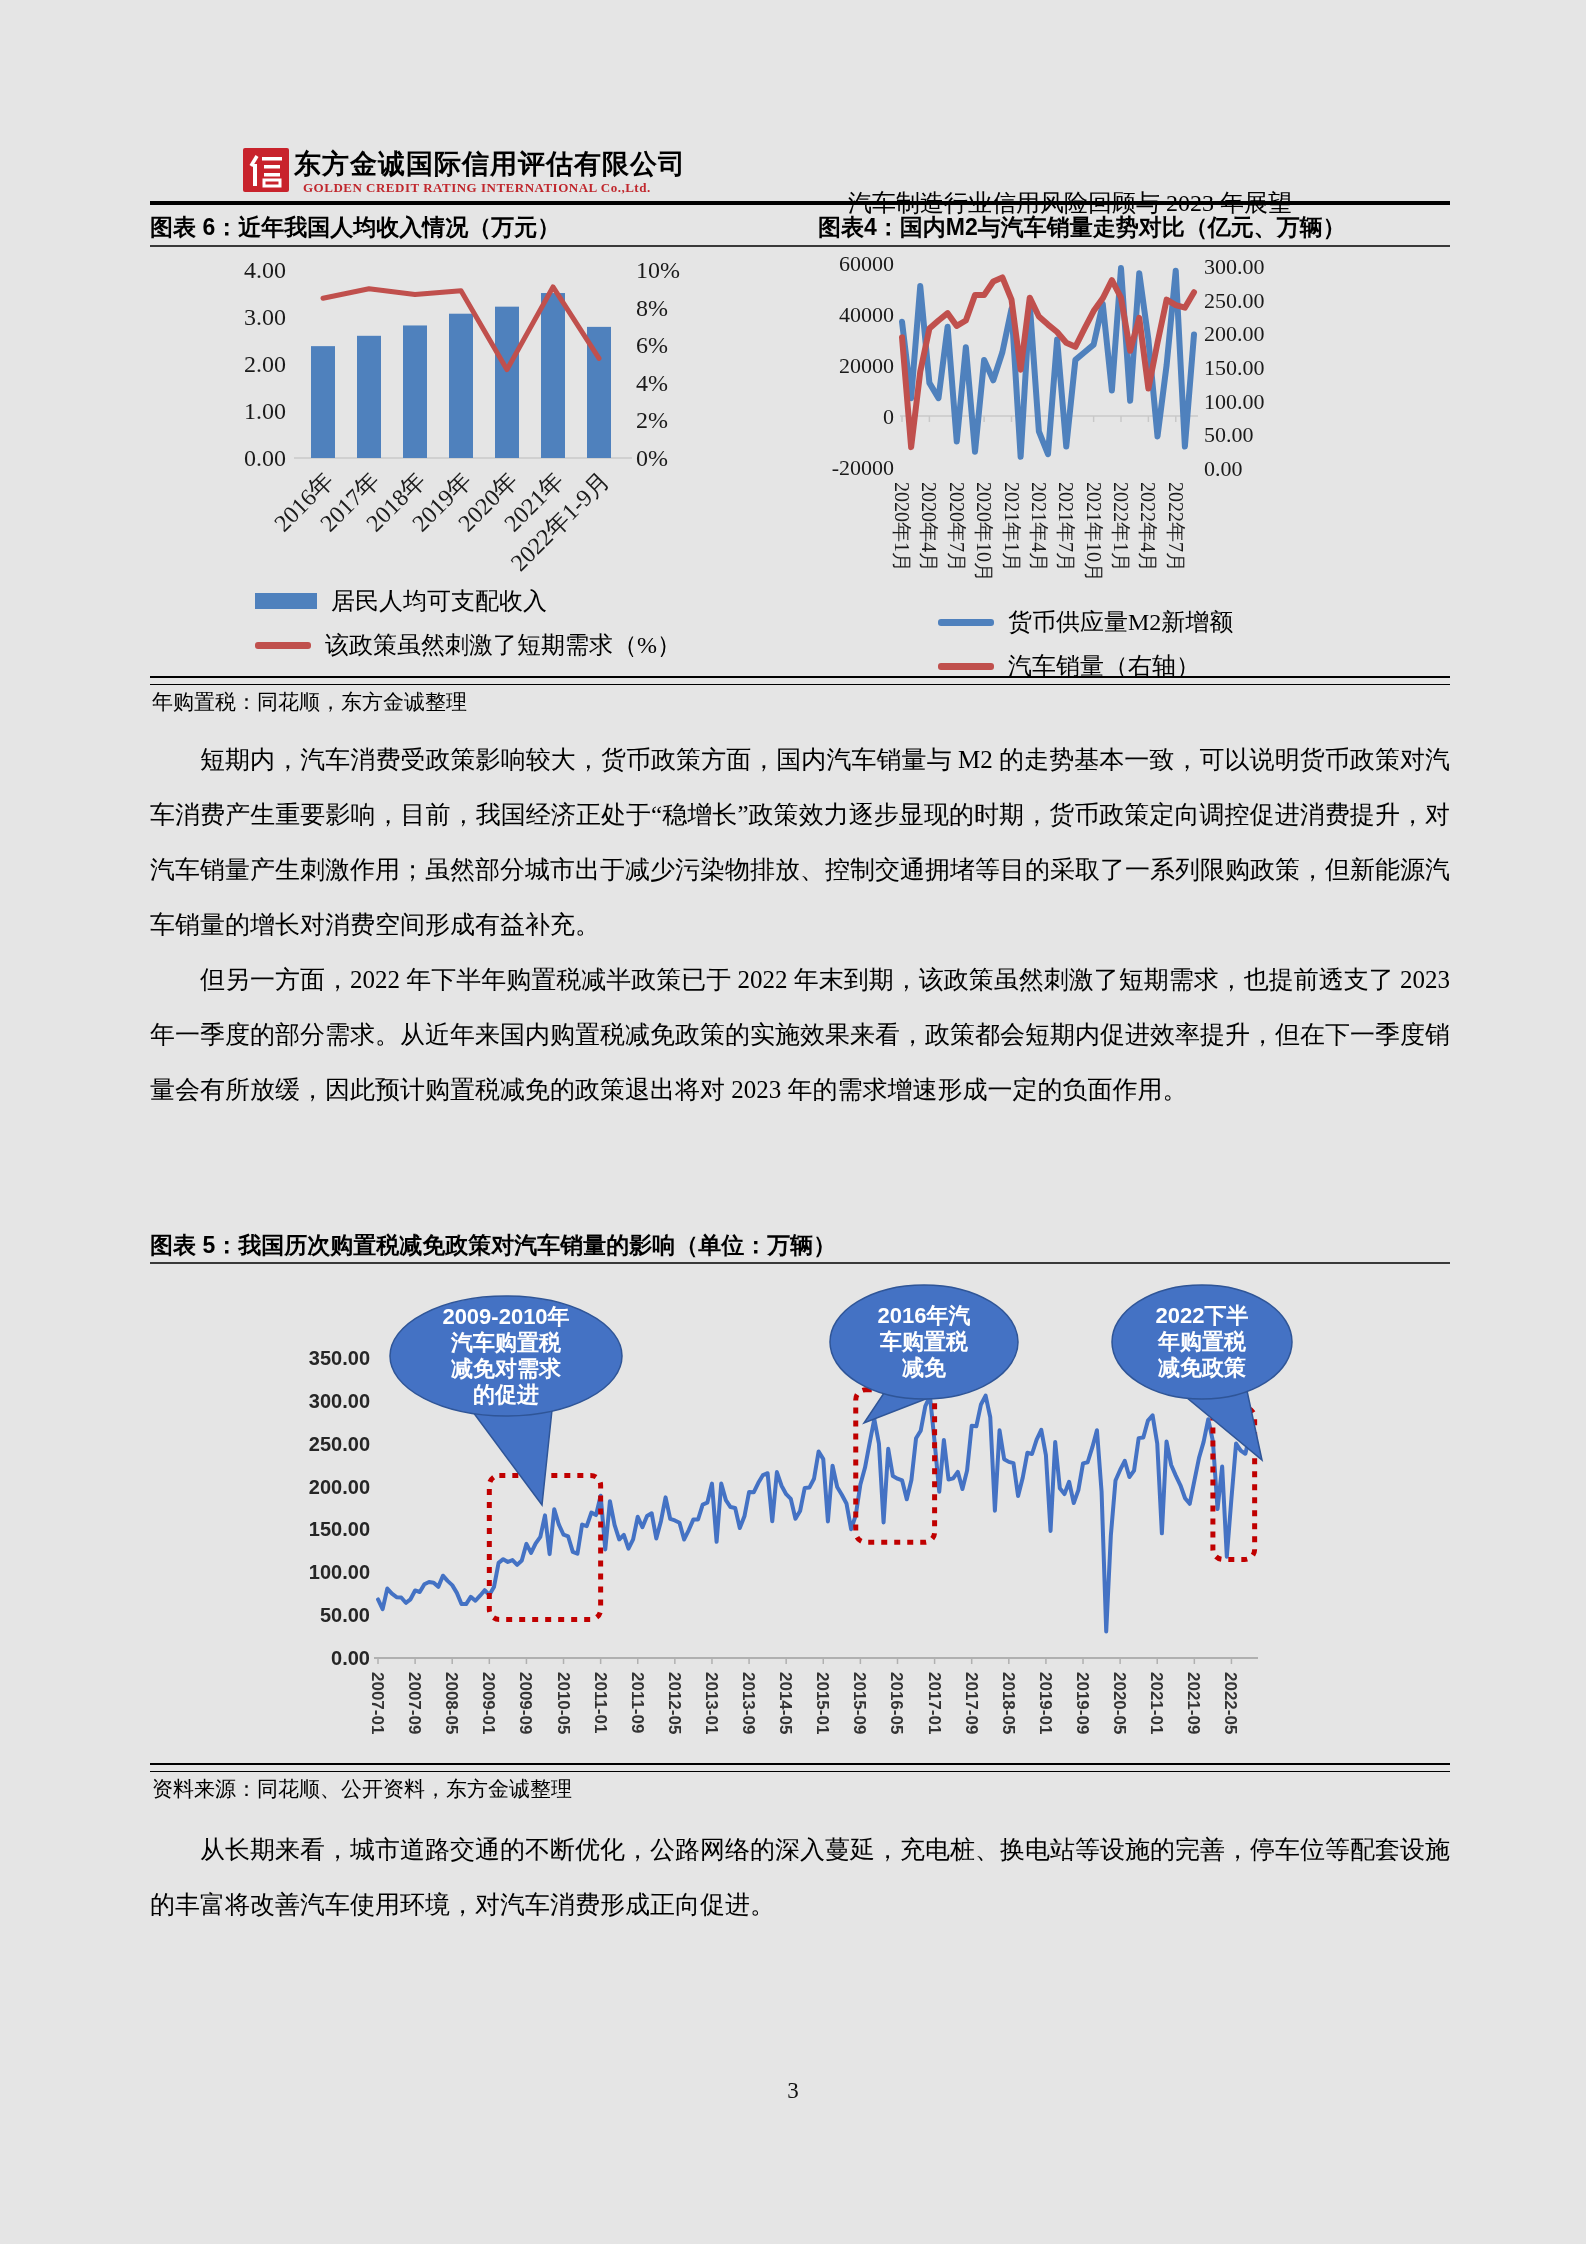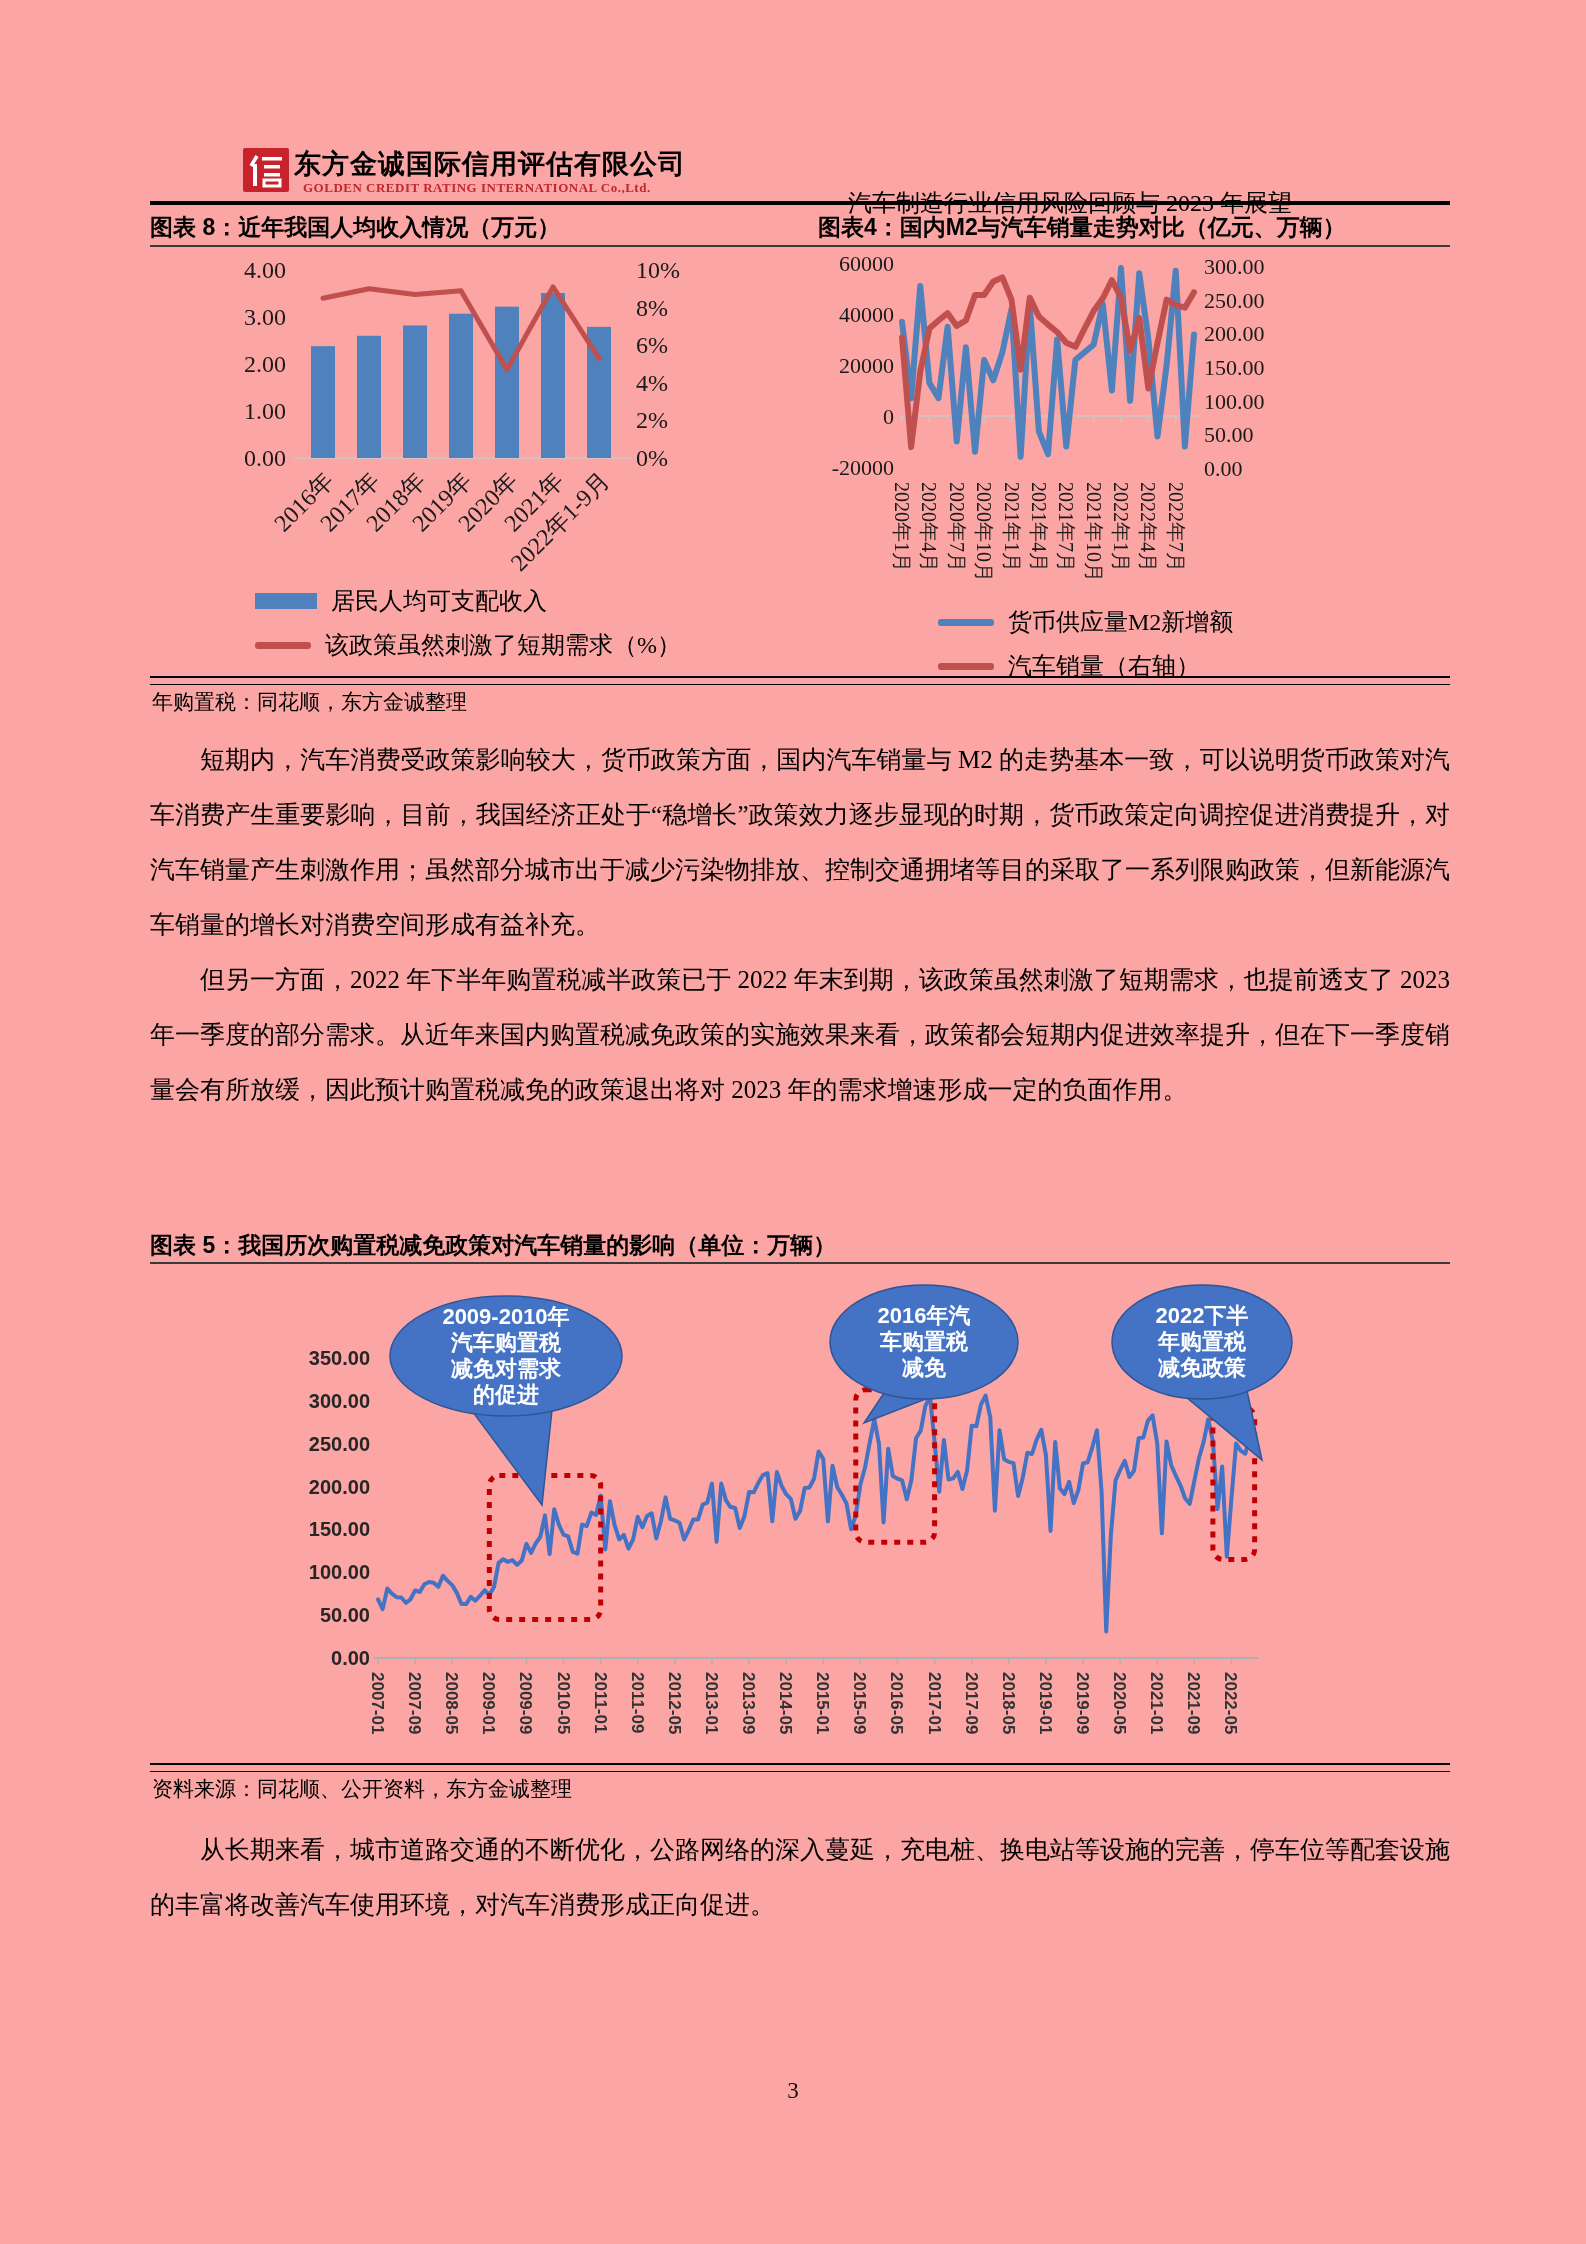--- a/index.html
+++ b/index.html
@@ -1,16 +1,16 @@
 <!DOCTYPE html>
 <html><head>
 <meta charset="utf-8">
 <style>
   html,body{margin:0;padding:0;background:#ffffff;}
-  .page{position:relative;width:1586px;height:2244px;background:#fca5a5;overflow:hidden;
+  .page{position:relative;width:1586px;height:2244px;background:#e5e5e5;overflow:hidden;
         font-family:"Liberation Serif",serif;color:#111;}
   .abs{position:absolute;}
   
   .company-cn{font:700 27px "Liberation Sans",sans-serif;letter-spacing:1px;color:#000;}
   .company-en{font:700 13px "Liberation Serif",serif;letter-spacing:.5px;color:#c0272d;}
   .report-title{font:24px "Liberation Serif",serif;color:#000;text-align:left;width:600px;margin-top:19px;}
   .rule-thick{height:4px;background:#000;}
   .rule-thin{height:2px;background:#3a3a3a;}
   .fig-title{font:700 23px "Liberation Sans",sans-serif;color:#000;white-space:nowrap;}
   .sep-double{height:6px;border-top:2px solid #000;border-bottom:1.5px solid #000;}
@@ -46,21 +46,21 @@
     <rect x="19" y="9" width="20" height="3.5" fill="#fff"></rect>
     <rect x="21" y="17" width="16" height="3.5" fill="#fff"></rect>
     <rect x="21" y="25" width="16" height="3.5" fill="#fff"></rect>
     <rect x="21" y="32" width="16" height="6" fill="none" stroke="#fff" stroke-width="3"></rect>
   </svg>
   <div class="abs company-cn" style="left:294px;top:146px">东方金诚国际信用评估有限公司</div>
   <div class="abs company-en" style="left:303px;top:180px">GOLDEN CREDIT RATING INTERNATIONAL Co.,Ltd.</div>
   <div class="abs report-title" style="left:848px;top:168px">汽车制造行业信用风险回顾与 2023 年展望</div>
   <div class="abs rule-thick" style="left:150px;top:201px;width:1300px"></div>
 
-  <div class="abs fig-title" style="left:150px;top:212px">图表 8：近年我国人均收入情况（万元）</div>
+  <div class="abs fig-title" style="left:150px;top:212px">图表 6：近年我国人均收入情况（万元）</div>
   <div class="abs fig-title" style="left:818px;top:212px">图表4：国内M2与汽车销量走势对比（亿元、万辆）</div>
   <div class="abs rule-thin" style="left:150px;top:245px;width:1300px"></div>
 
   <svg class="abs" style="left:150px;top:248px" width="700" height="330" viewBox="0 0 700 330">
       <text x="136" y="218" class="num3 end">0.00</text>
       <text x="136" y="171" class="num3 end">1.00</text>
       <text x="136" y="124" class="num3 end">2.00</text>
       <text x="136" y="77" class="num3 end">3.00</text>
       <text x="136" y="30" class="num3 end">4.00</text>
       <text x="486" y="218" class="num3">0%</text>

